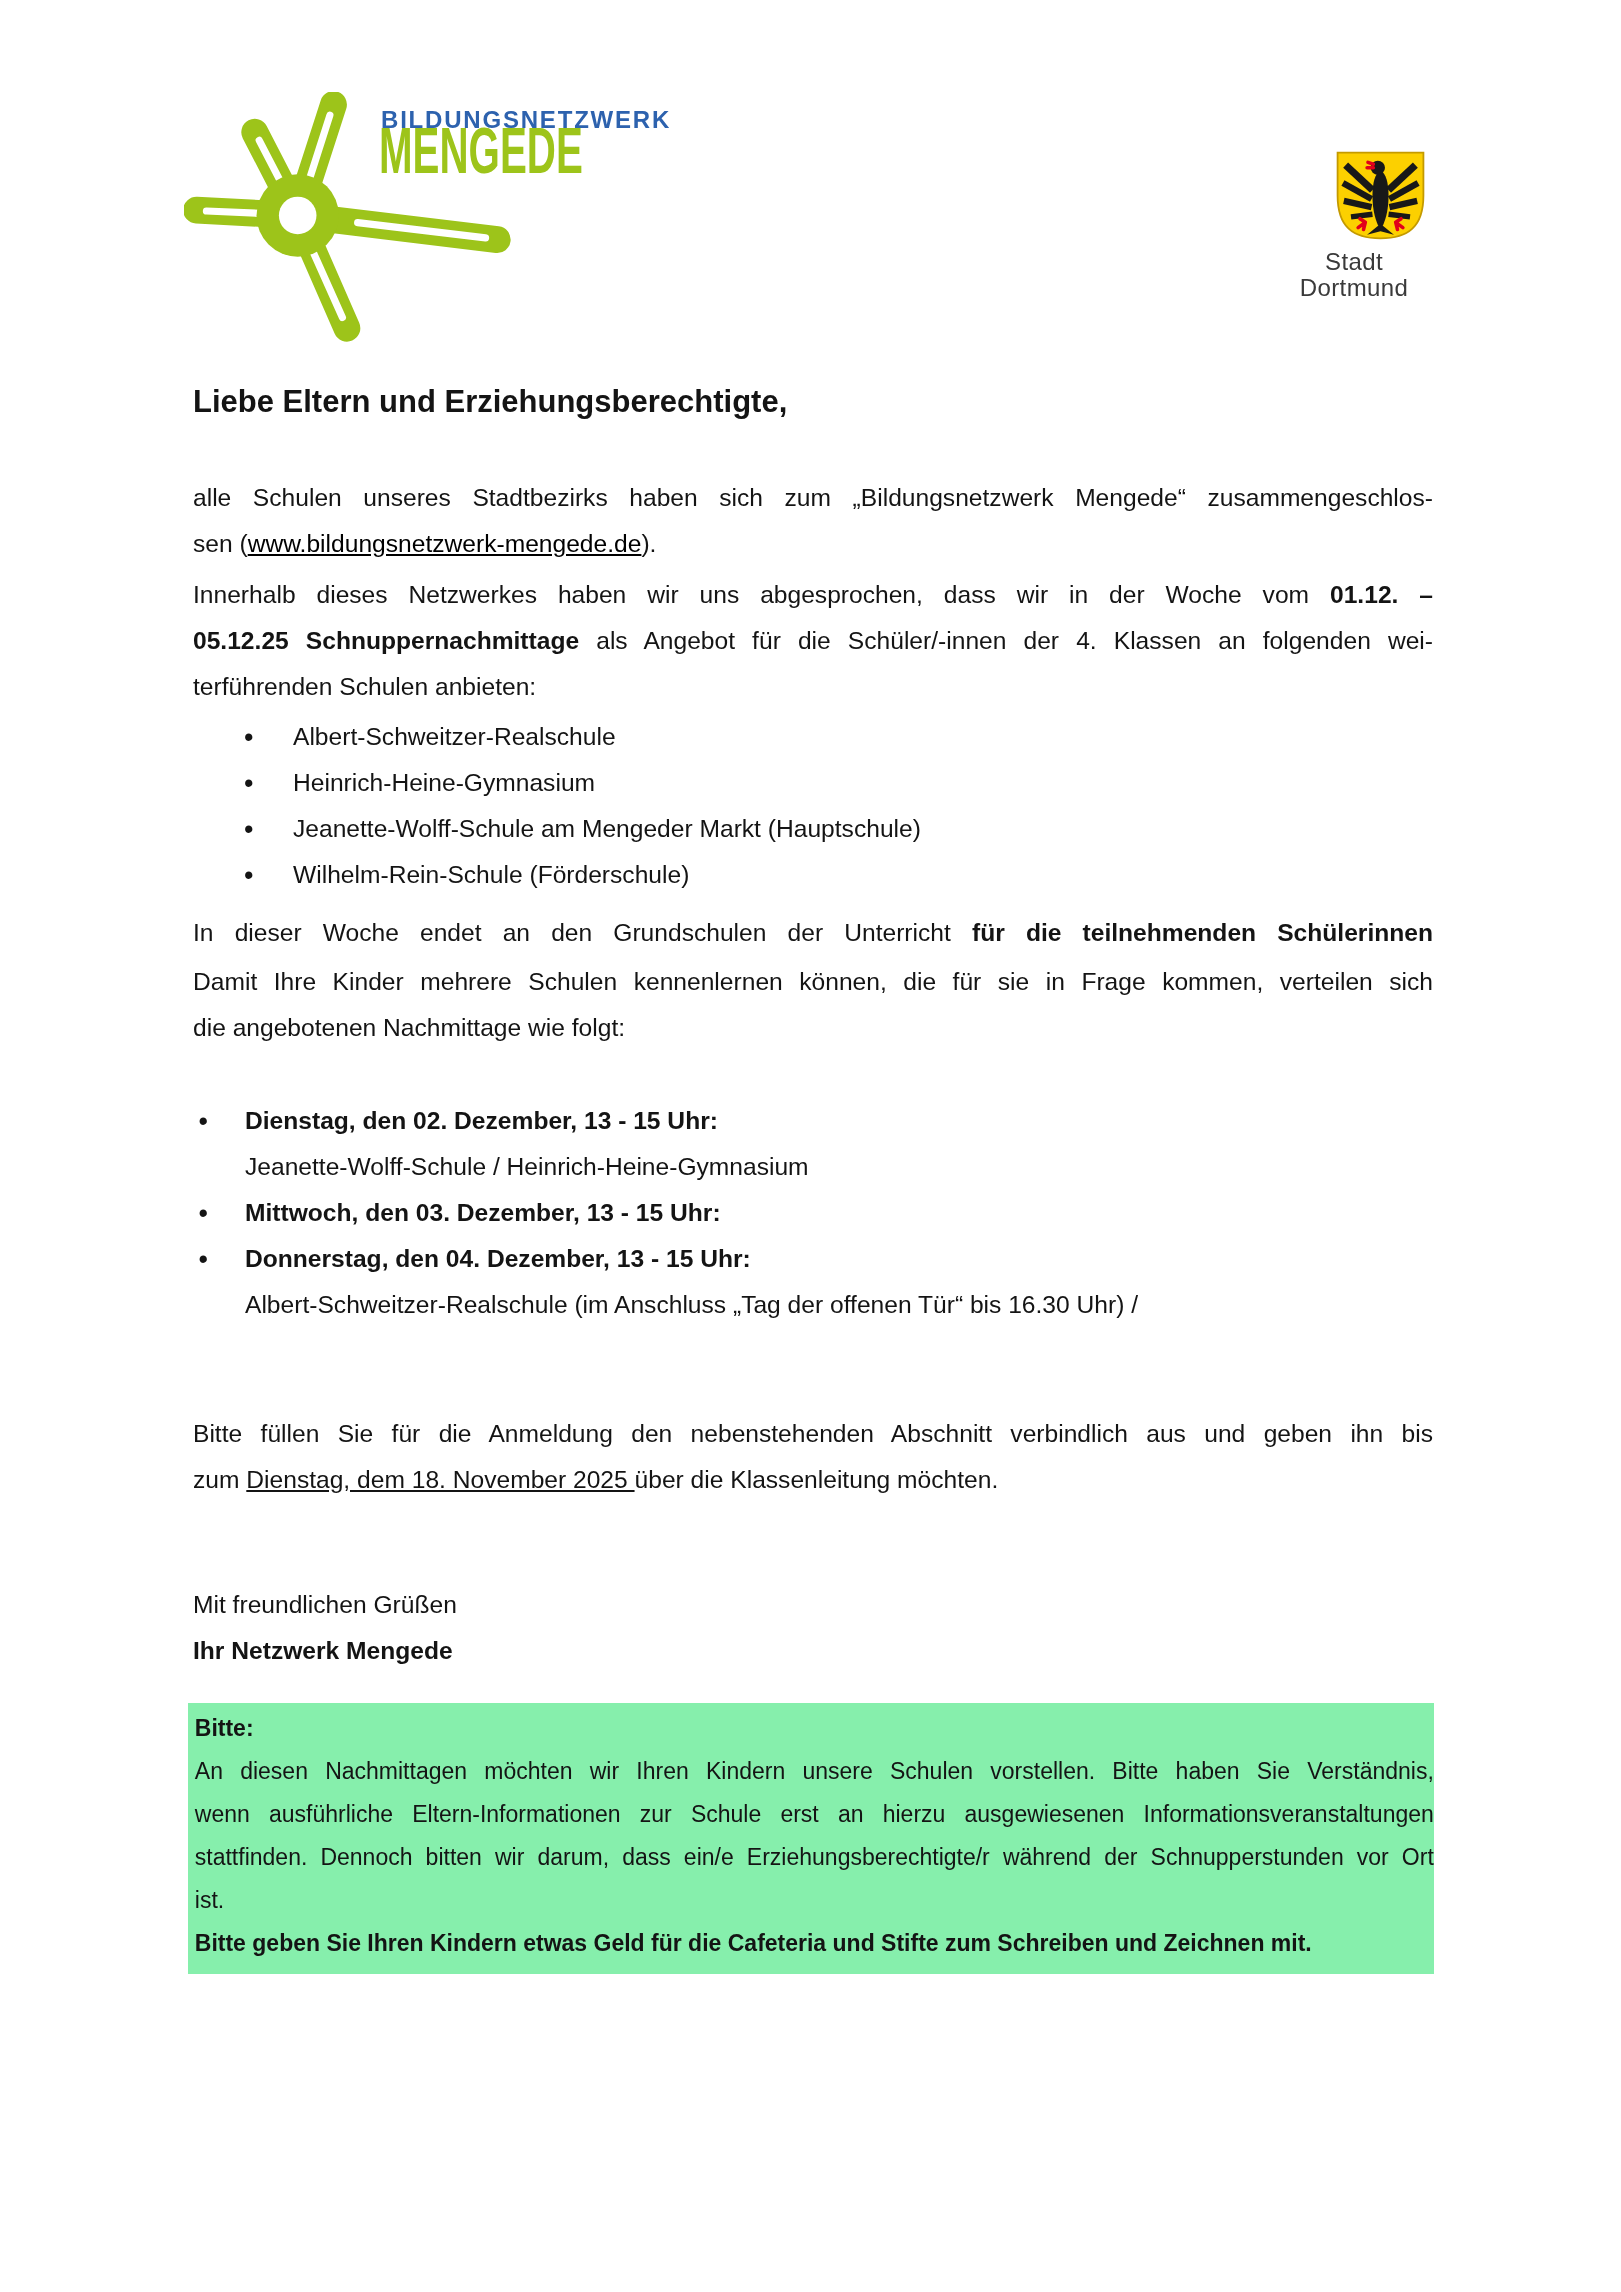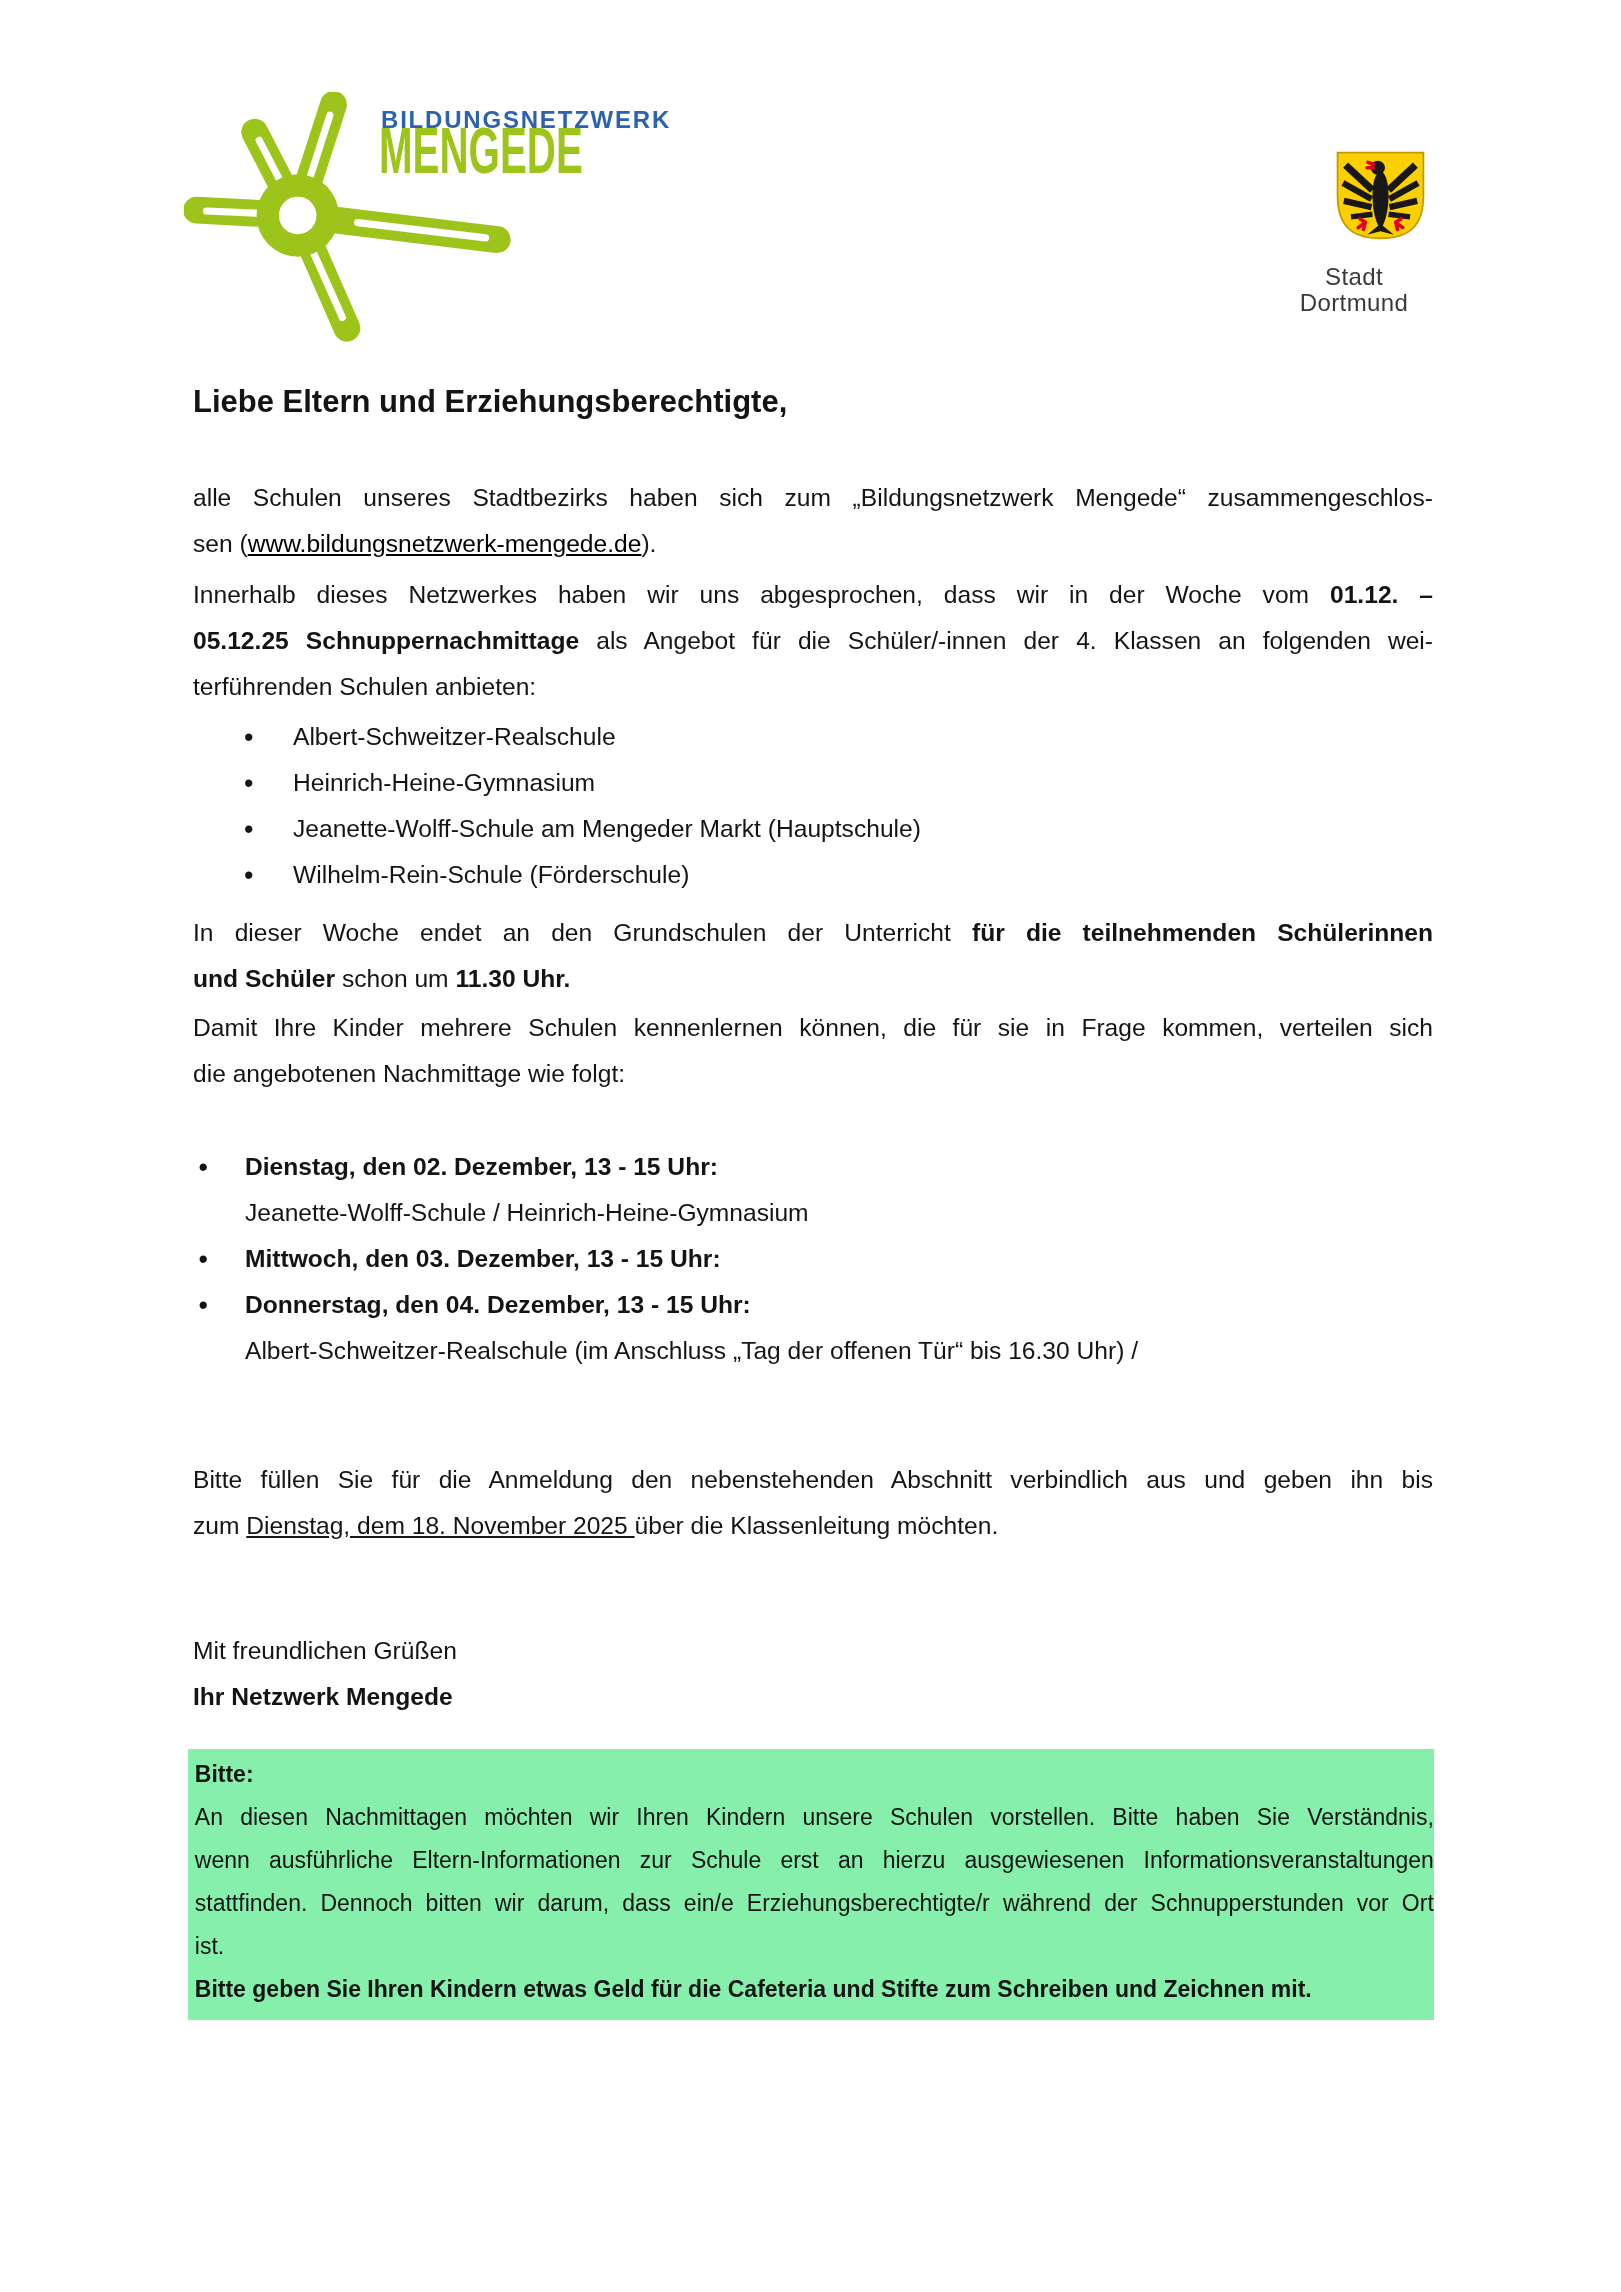--- a/index.html
+++ b/index.html
@@ -14,21 +14,21 @@
     position:absolute;left:197px;top:16px;font-size:24px;font-weight:bold;
     letter-spacing:1.8px;color:#2d62ae;line-height:1;white-space:nowrap;
   }
   .logo-l2{
     position:absolute;left:195px;top:27px;font-size:64px;font-weight:bold;
     color:#9dc41a;line-height:64px;transform:scaleX(0.63);transform-origin:left top;white-space:nowrap;
   }
   
   .crest{position:absolute;left:1275px;top:149px;width:158px;}
   .crest svg{display:block;margin-left:56px;}
-  .crest-label{margin-top:22px;font-size:24px;line-height:1.1;color:#3a3a3a;text-align:center;letter-spacing:0.4px;}
+  .crest-label{margin-top:7px;font-size:24px;line-height:1.1;color:#3a3a3a;text-align:center;letter-spacing:0.4px;}
   
   .content{position:absolute;left:193px;top:363px;width:1240px;font-size:24.6px;line-height:46px;}
   .heading{font-size:31px;font-weight:bold;line-height:46px;margin:16px 0 0 0;}
   .para{margin:0;}
   .line{min-height:46px;}
   .just{text-align:justify;text-align-last:justify;}
   .b{font-weight:bold;}
   .u{text-decoration:underline;}
   .link{color:#000000;text-decoration:underline;cursor:pointer;margin-top:40px;}
   .p1{margin-top:50px;}
@@ -133,21 +133,20 @@
 
     <div class="schools">
       <div class="school-item"><span>Albert-Schweitzer-Realschule</span></div>
       <div class="school-item"><span>Heinrich-Heine-Gymnasium</span></div>
       <div class="school-item"><span>Jeanette-Wolff-Schule am Mengeder Markt (Hauptschule)</span></div>
       <div class="school-item"><span>Wilhelm-Rein-Schule (Förderschule)</span></div>
     </div>
 
     <div class="para p3">
       <div class="line just"><span>In dieser Woche endet an den Grundschulen der Unterricht </span><span class="b">für die teilnehmenden Schülerinnen</span></div>
-      <div class="line"><span class="b">und Schüler</span><span> schon um </span><span class="b">11.30 Uhr.</span></div>
     </div>
 
     <div class="para p4">
       <div class="line just">Damit Ihre Kinder mehrere Schulen kennenlernen können, die für sie in Frage kommen, verteilen sich</div>
       <div class="line">die angebotenen Nachmittage wie folgt:</div>
     </div>
 
     <div class="days">
       <div class="day-item">
         <div class="day-title">Dienstag, den 02. Dezember, 13 - 15 Uhr:</div>

